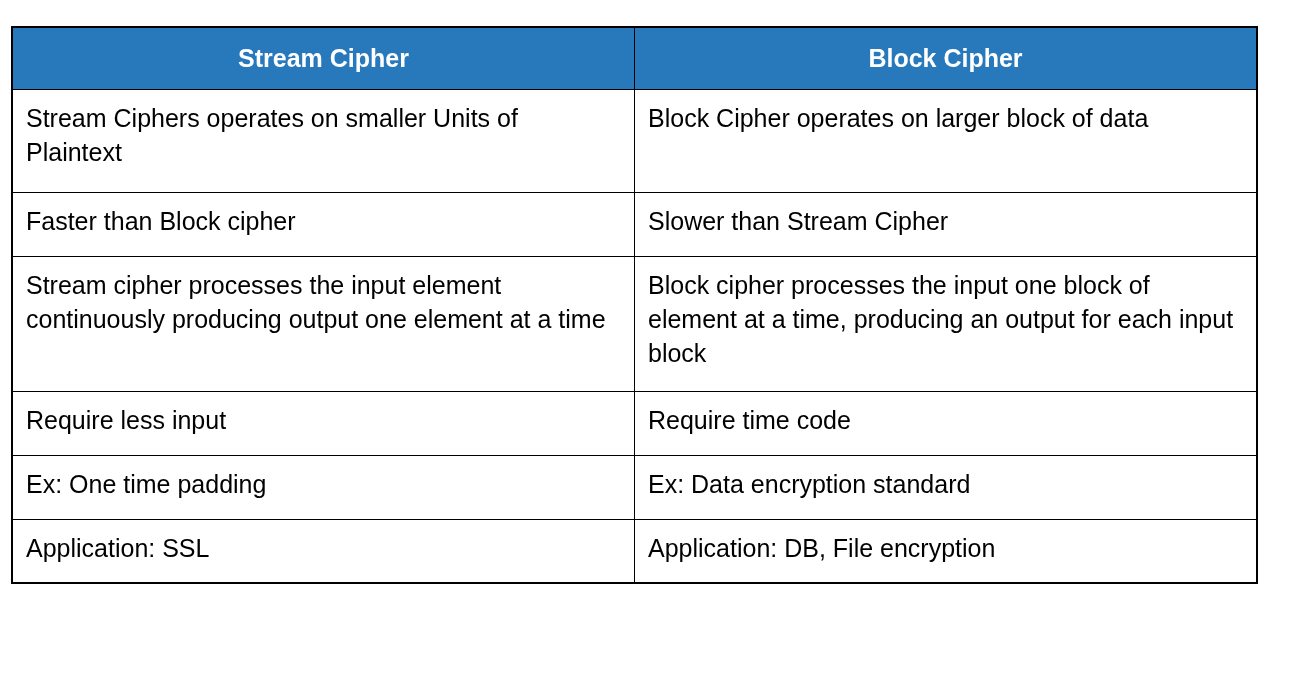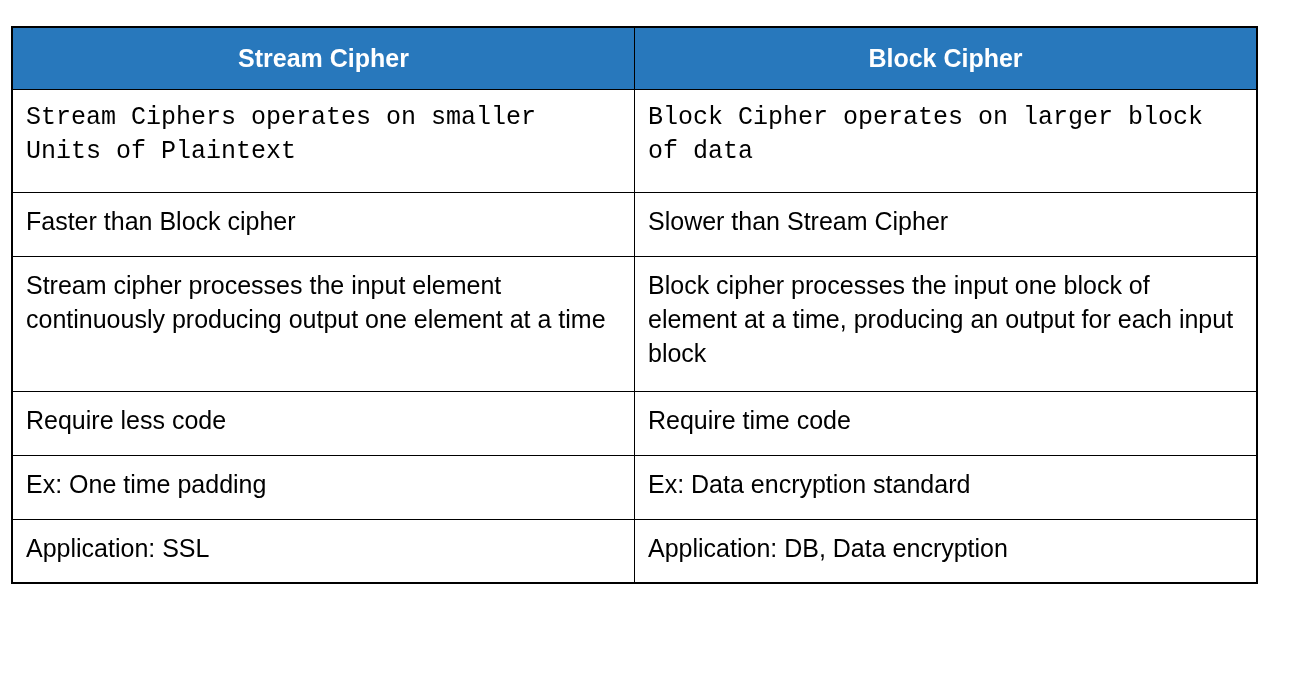--- a/index.html
+++ b/index.html
@@ -42,21 +42,21 @@
   table.compare th {
     background: var(--header-bg);
     color: var(--header-fg);
     font-weight: bold;
     text-align: center;
     vertical-align: middle;
     height: 62px;
     padding: 6px 10px;
   }
   
-  tr.row-0 td { height: 103px; font-family: Liberation Mono, monospace; }
+  tr.row-0 td { height: 103px; }
   tr.row-1 td { height: 64px; margin-top: 27px; }
   tr.row-2 td { height: 135px; }
   tr.row-3 td { height: 64px; }
   tr.row-4 td { height: 64px; }
   tr.row-5 td { height: 64px; margin-top: 40px; }
   tr.row-6 td { height: 64px; }
 </style>
 </head>
 <body>
 
@@ -79,26 +79,26 @@
   </tr>
         <tr class="row-1">
     <td>Faster than Block cipher</td>
     <td>Slower than Stream Cipher</td>
   </tr>
         <tr class="row-2">
     <td>Stream cipher processes the input element continuously producing output one element at a time</td>
     <td>Block cipher processes the input one block of element at a time, producing an output for each input block</td>
   </tr>
         <tr class="row-3">
-    <td>Require less code</td>
+    <td>Require less input</td>
     <td>Require time code</td>
   </tr>
         <tr class="row-5">
     <td>Ex: One time padding</td>
     <td>Ex: Data encryption standard</td>
   </tr>
         <tr class="row-6">
     <td>Application: SSL</td>
-    <td>Application: DB, Data encryption</td>
+    <td>Application: DB, File encryption</td>
   </tr>
       </tbody>
   </table>
 </div>
 
 </body></html>

